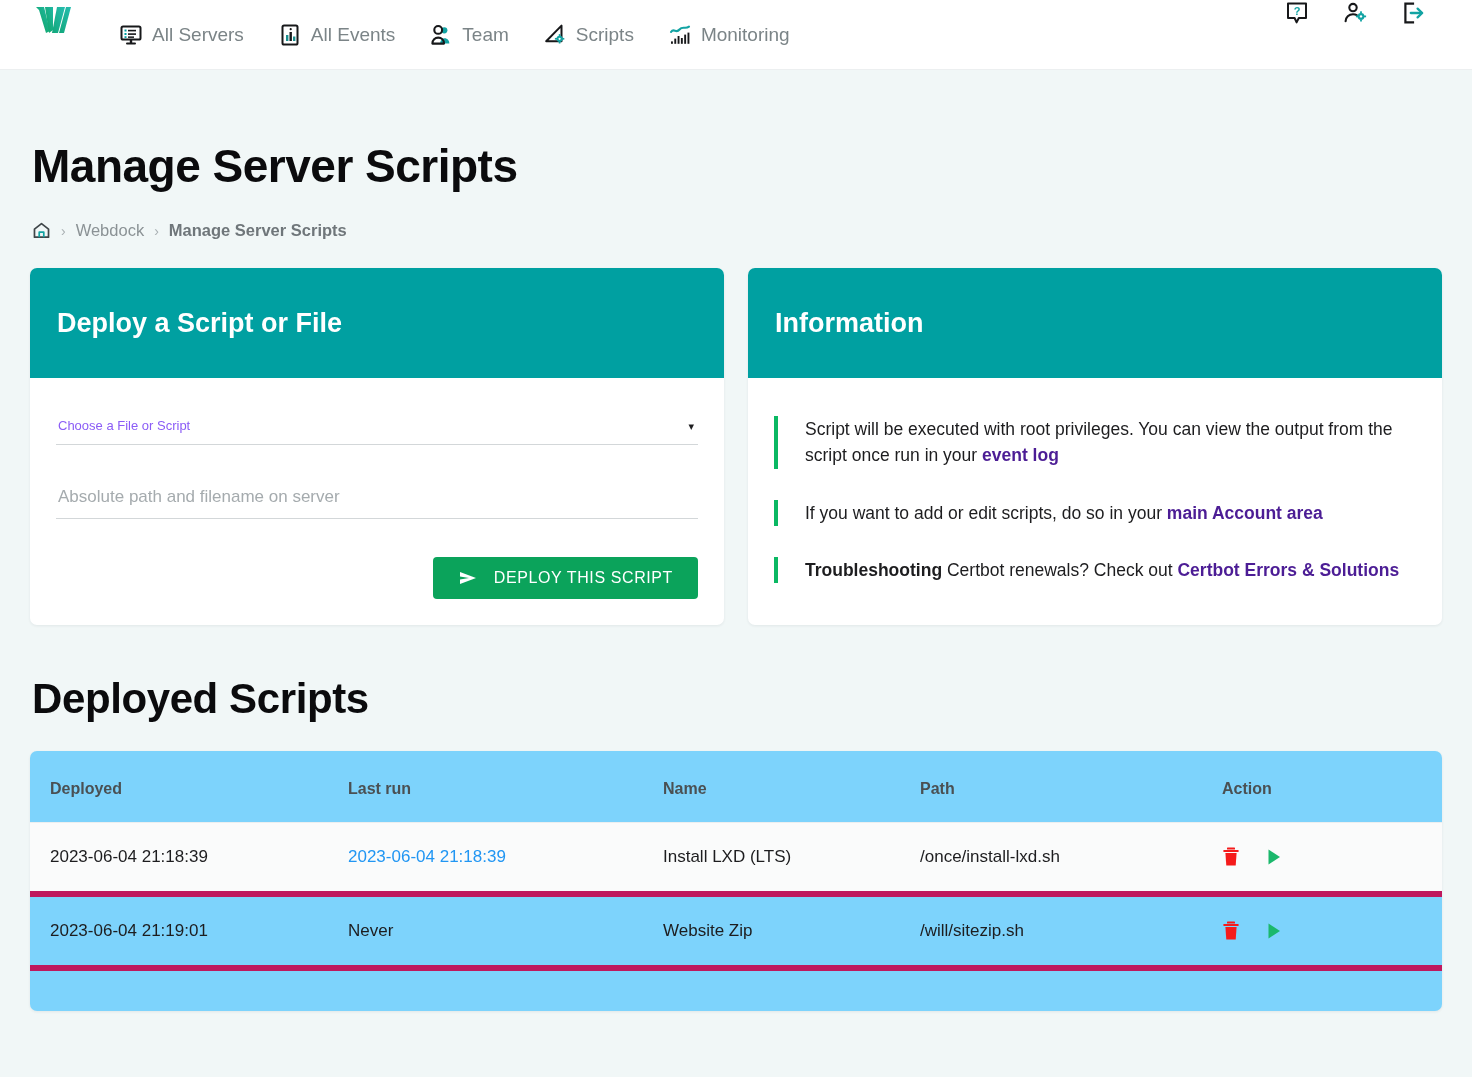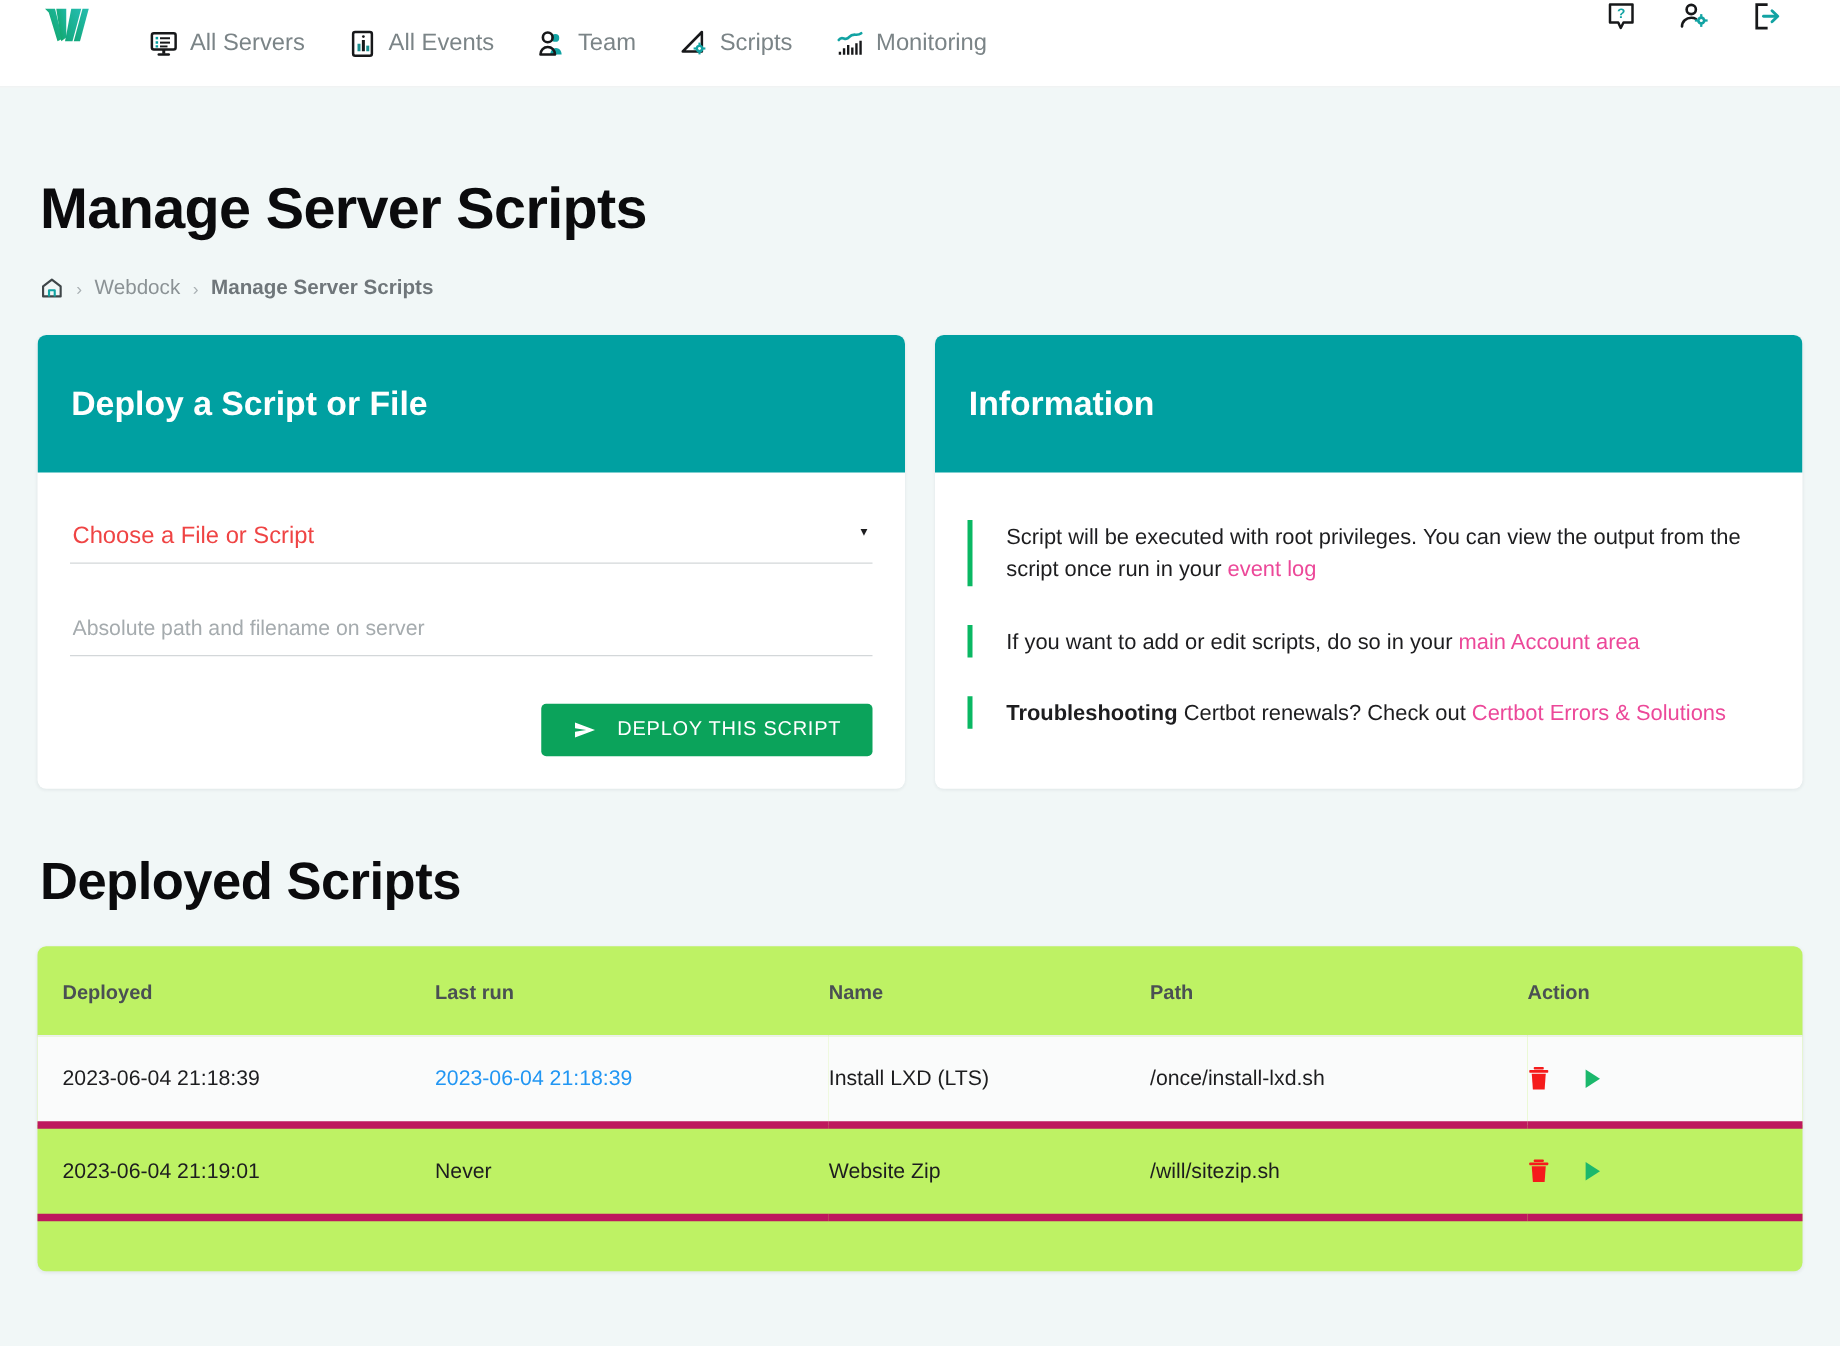--- a/index.html
+++ b/index.html
@@ -61,21 +61,21 @@
     padding: 0 27px; font-size: 27px; font-weight: 700;
   }
   .card-body { padding: 34px 26px 26px 26px; }
 
   
   .field { position: relative; margin: 0 0 36px 0; }
   .select-wrap { position: relative; }
   .select-box {
     width: 100%; border: 0; border-bottom: 1px solid #d3d7d9;
     background: transparent; padding: 6px 24px 11px 2px;
-    font-family: inherit; font-size: 19px; color: #ef4444;
+    font-family: inherit; font-size: 13px; color: #8b5cf6;
     appearance: none; -webkit-appearance: none; cursor: pointer;
     border-radius: 0;
   }
   .select-caret {
     position: absolute; right: 4px; top: 9px; pointer-events: none;
     color: #1d1d1f; font-size: 11px; line-height: 1;
   }
   .text-input {
     width: 100%; border: 0; border-bottom: 1px solid #d3d7d9;
     background: transparent; padding: 6px 2px 11px 2px;
@@ -106,30 +106,30 @@
 
   
   .info-list { padding-top: 4px; }
   .info-item {
     border-left: 4px solid #0ab863;
     padding: 0 10px 0 27px;
     margin-bottom: 31px;
     font-size: 17.5px; line-height: 1.5; color: #1d1d1f;
   }
   .info-item:last-child { margin-bottom: 0; }
-  .info-item a { color: #ec4899; text-decoration: none; }
+  .info-item a { color: #4c1d95; text-decoration: none; font-weight: bold; }
   .info-item b { font-weight: 700; }
 
   
   h2.section-title {
     font-size: 42px; font-weight: 700; letter-spacing: -0.4px;
     margin: 50px 0 0 2px; color: #0b0b0d;
   }
   .table-card {
-    background: #bef264; border-radius: 7px; margin-top: 28px;
+    background: #7dd3fc; border-radius: 7px; margin-top: 28px;
     box-shadow: 0 1px 3px rgba(16,30,40,.07);
     padding: 0 0 40px 0;
   }
   table.scripts { width: 100%; border-collapse: collapse; table-layout: fixed; }
   table.scripts th {
     text-align: left; font-size: 16px; font-weight: 700; color: #4a5053;
     padding: 29px 0 24px 0; border-bottom: 1px solid #eceff0;
   }
   table.scripts td {
     font-size: 17px; color: #1d1d1f; padding: 24px 0 24px 0;

